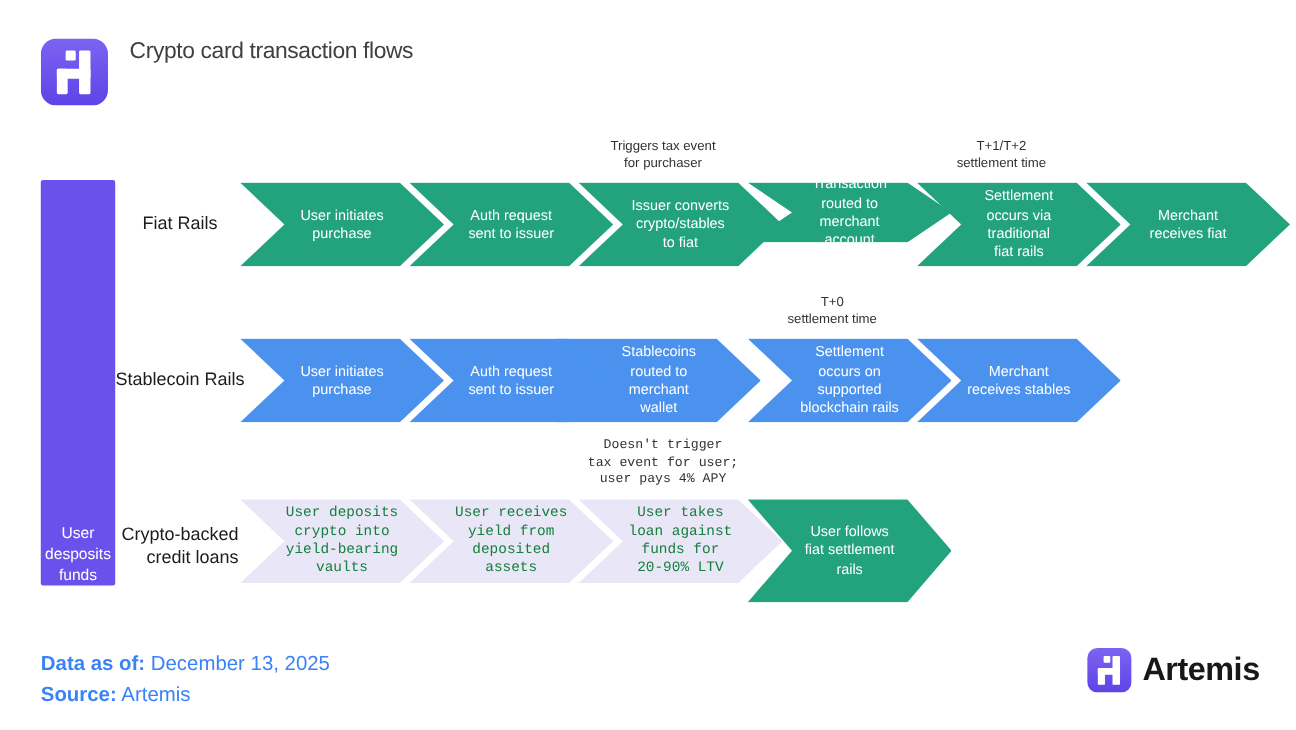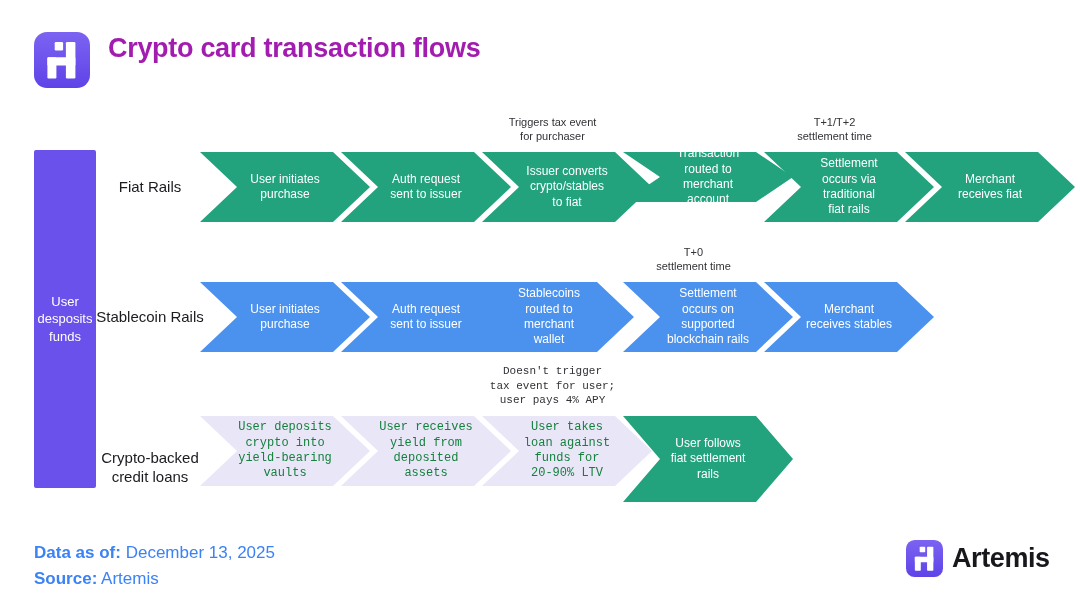--- a/index.html
+++ b/index.html
@@ -9,27 +9,27 @@
     position: relative;
     width: 1080px;
     height: 608px;
     background: #ffffff;
     overflow: hidden;
   }
   
   .header { position: absolute; left: 34px; top: 32px; display: flex; align-items: flex-start; }
   .logo-box { width: 56px; height: 56px; display: block; }
   .header-text { margin-left: 18px; }
-  .title { font-size: 27px; font-weight: 700; color: #a21caf; letter-spacing: -0.3px; line-height: 1.2; }
+  .title { font-size: 19px; font-weight: 400; color: #404040; letter-spacing: -0.3px; line-height: 1.2; }
   .subtitle { font-size: 18px; font-weight: 400; color: #6a677f; margin-top: 5px; }
   
   .deposit-bar {
     position: absolute; left: 34px; top: 150px; width: 62px; height: 338px;
     background: #6b51ec; border-radius: 2px;
-    display: flex; align-items: center; justify-content: center;
+    display: flex; align-items: flex-end; justify-content: center;
   }
   .deposit-bar span {
     color: #ffffff; font-size: 13px; font-weight: 500; text-align: center;
     line-height: 1.35; white-space: pre-line;
   }
   
   .row-label {
     position: absolute; left: 96px; width: 108px;
     display: flex; align-items: center; justify-content: center;
     font-size: 15px; color: #1b1b20; text-align: center;
@@ -145,21 +145,21 @@
 occurs on
 supported
 blockchain rails</span>
       </div>
       <div class="annotation" style="left: 623px; bottom: 334px;">T+0
 settlement time</div>
       <div class="chevron" style="left: 764px; top: 282px; width: 170px; height: 70px; background: rgb(75, 146, 239);">
         <span>Merchant
 receives stables</span>
       </div>
-      <div class="row-label" style="top: 432px; height: 70px;">Crypto-backed
+      <div class="row-label" style="top: 420px; height: 70px; text-align: right;">Crypto-backed
 credit loans</div>
       <div class="chevron lavender" style="left: 200px; top: 416px; width: 170px; height: 70px; background: rgb(233, 230, 248);">
         <span>User deposits
 crypto into
 yield-bearing
 vaults</span>
       </div>
       <div class="chevron lavender" style="left: 341px; top: 416px; width: 170px; height: 70px; background: rgb(233, 230, 248);">
         <span>User receives
 yield from

